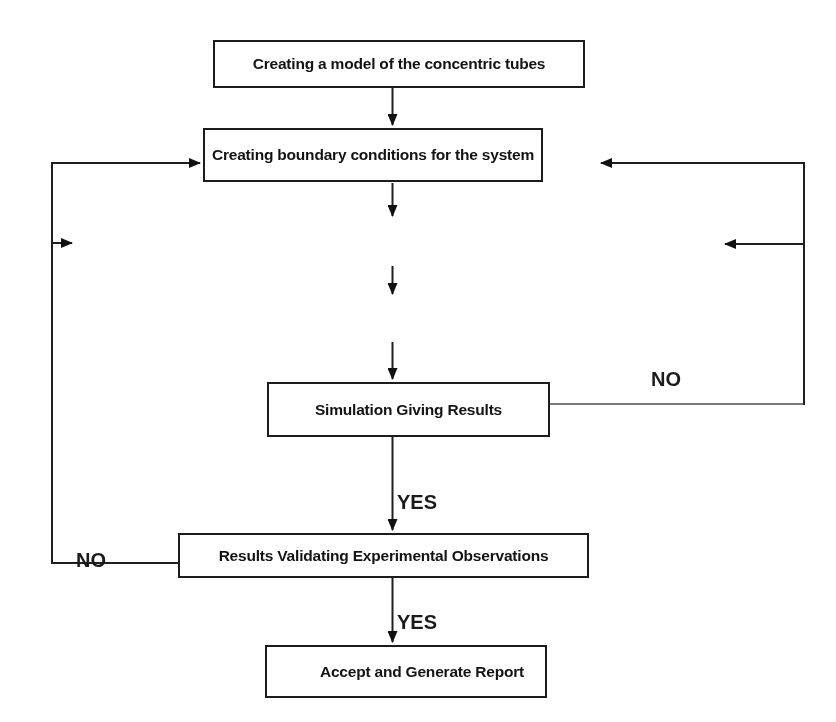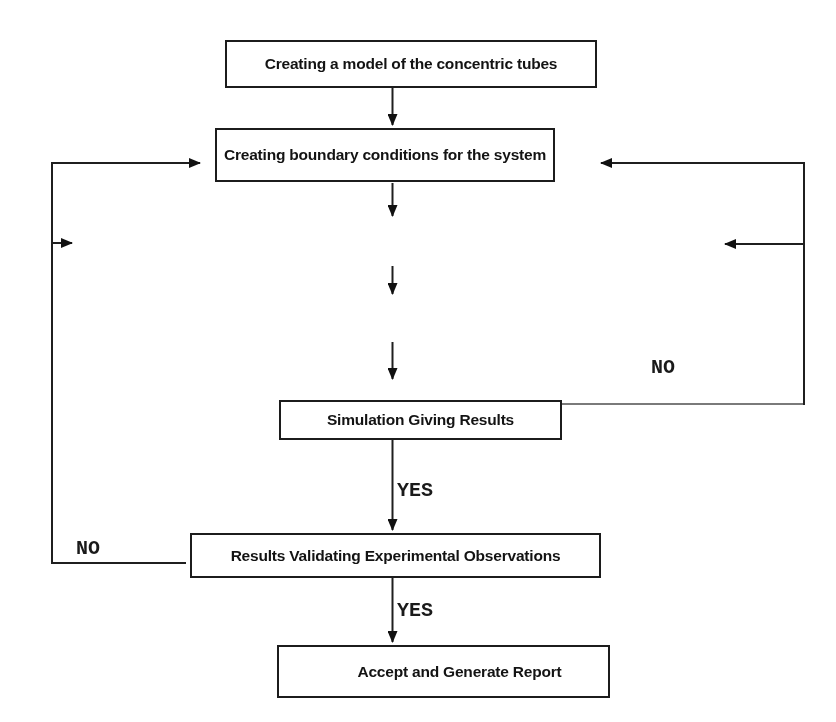--- a/index.html
+++ b/index.html
@@ -29,37 +29,37 @@
     border: 2px solid #1c1c1c;
     display: flex;
     align-items: center;
     justify-content: center;
     font-size: 15.5px;
     font-weight: 600;
     letter-spacing: -0.2px;
     color: #131313;
     white-space: nowrap;
     line-height: 1;
-    margin-left: 12px;
   }
   .node-create-model        { left: 213px; top: 40px;  width: 372px; height: 48px; }
   .node-boundary-conditions { left: 203px; top: 128px; width: 340px; height: 54px; }
   .node-input-parameters    { left: 75px;  top: 219px; width: 647px; height: 47px; }
   .node-running-simulation  { left: 262px; top: 297px; width: 215px; height: 45px; }
-  .node-simulation-results  { left: 267px; top: 400px; width: 283px; height: 40px; border-width: 2.5px; }
+  .node-simulation-results  { left: 267px; top: 382px; width: 283px; height: 55px; border-width: 2.5px; }
   .node-results-validating  { left: 178px; top: 533px; width: 411px; height: 45px; }
-  .node-accept-report       { left: 265px; top: 645px; width: 333px; height: 53px; border-width: 2.5px; padding-left: 32px; }
+  .node-accept-report       { left: 265px; top: 645px; width: 282px; height: 53px; border-width: 2.5px; padding-left: 32px; }
   .edge-label {
     position: absolute;
-    font-family: Liberation Mono, monospace;
+    font-family: Liberation Sans, sans-serif;
     font-size: 20px;
     font-weight: 600;
     color: #1a1a1a;
     line-height: 1;
     white-space: nowrap;
+    margin-top: 11px;
   }
   .label-no-right   { left: 651px; top: 358px; }
   .label-yes-mid    { left: 397px; top: 481px; }
   .label-no-left    { left: 76px;  top: 539px; }
   .label-yes-bottom { left: 397px; top: 601px; }
 </style>
 </head>
 <body>
 
 <div class="canvas">

